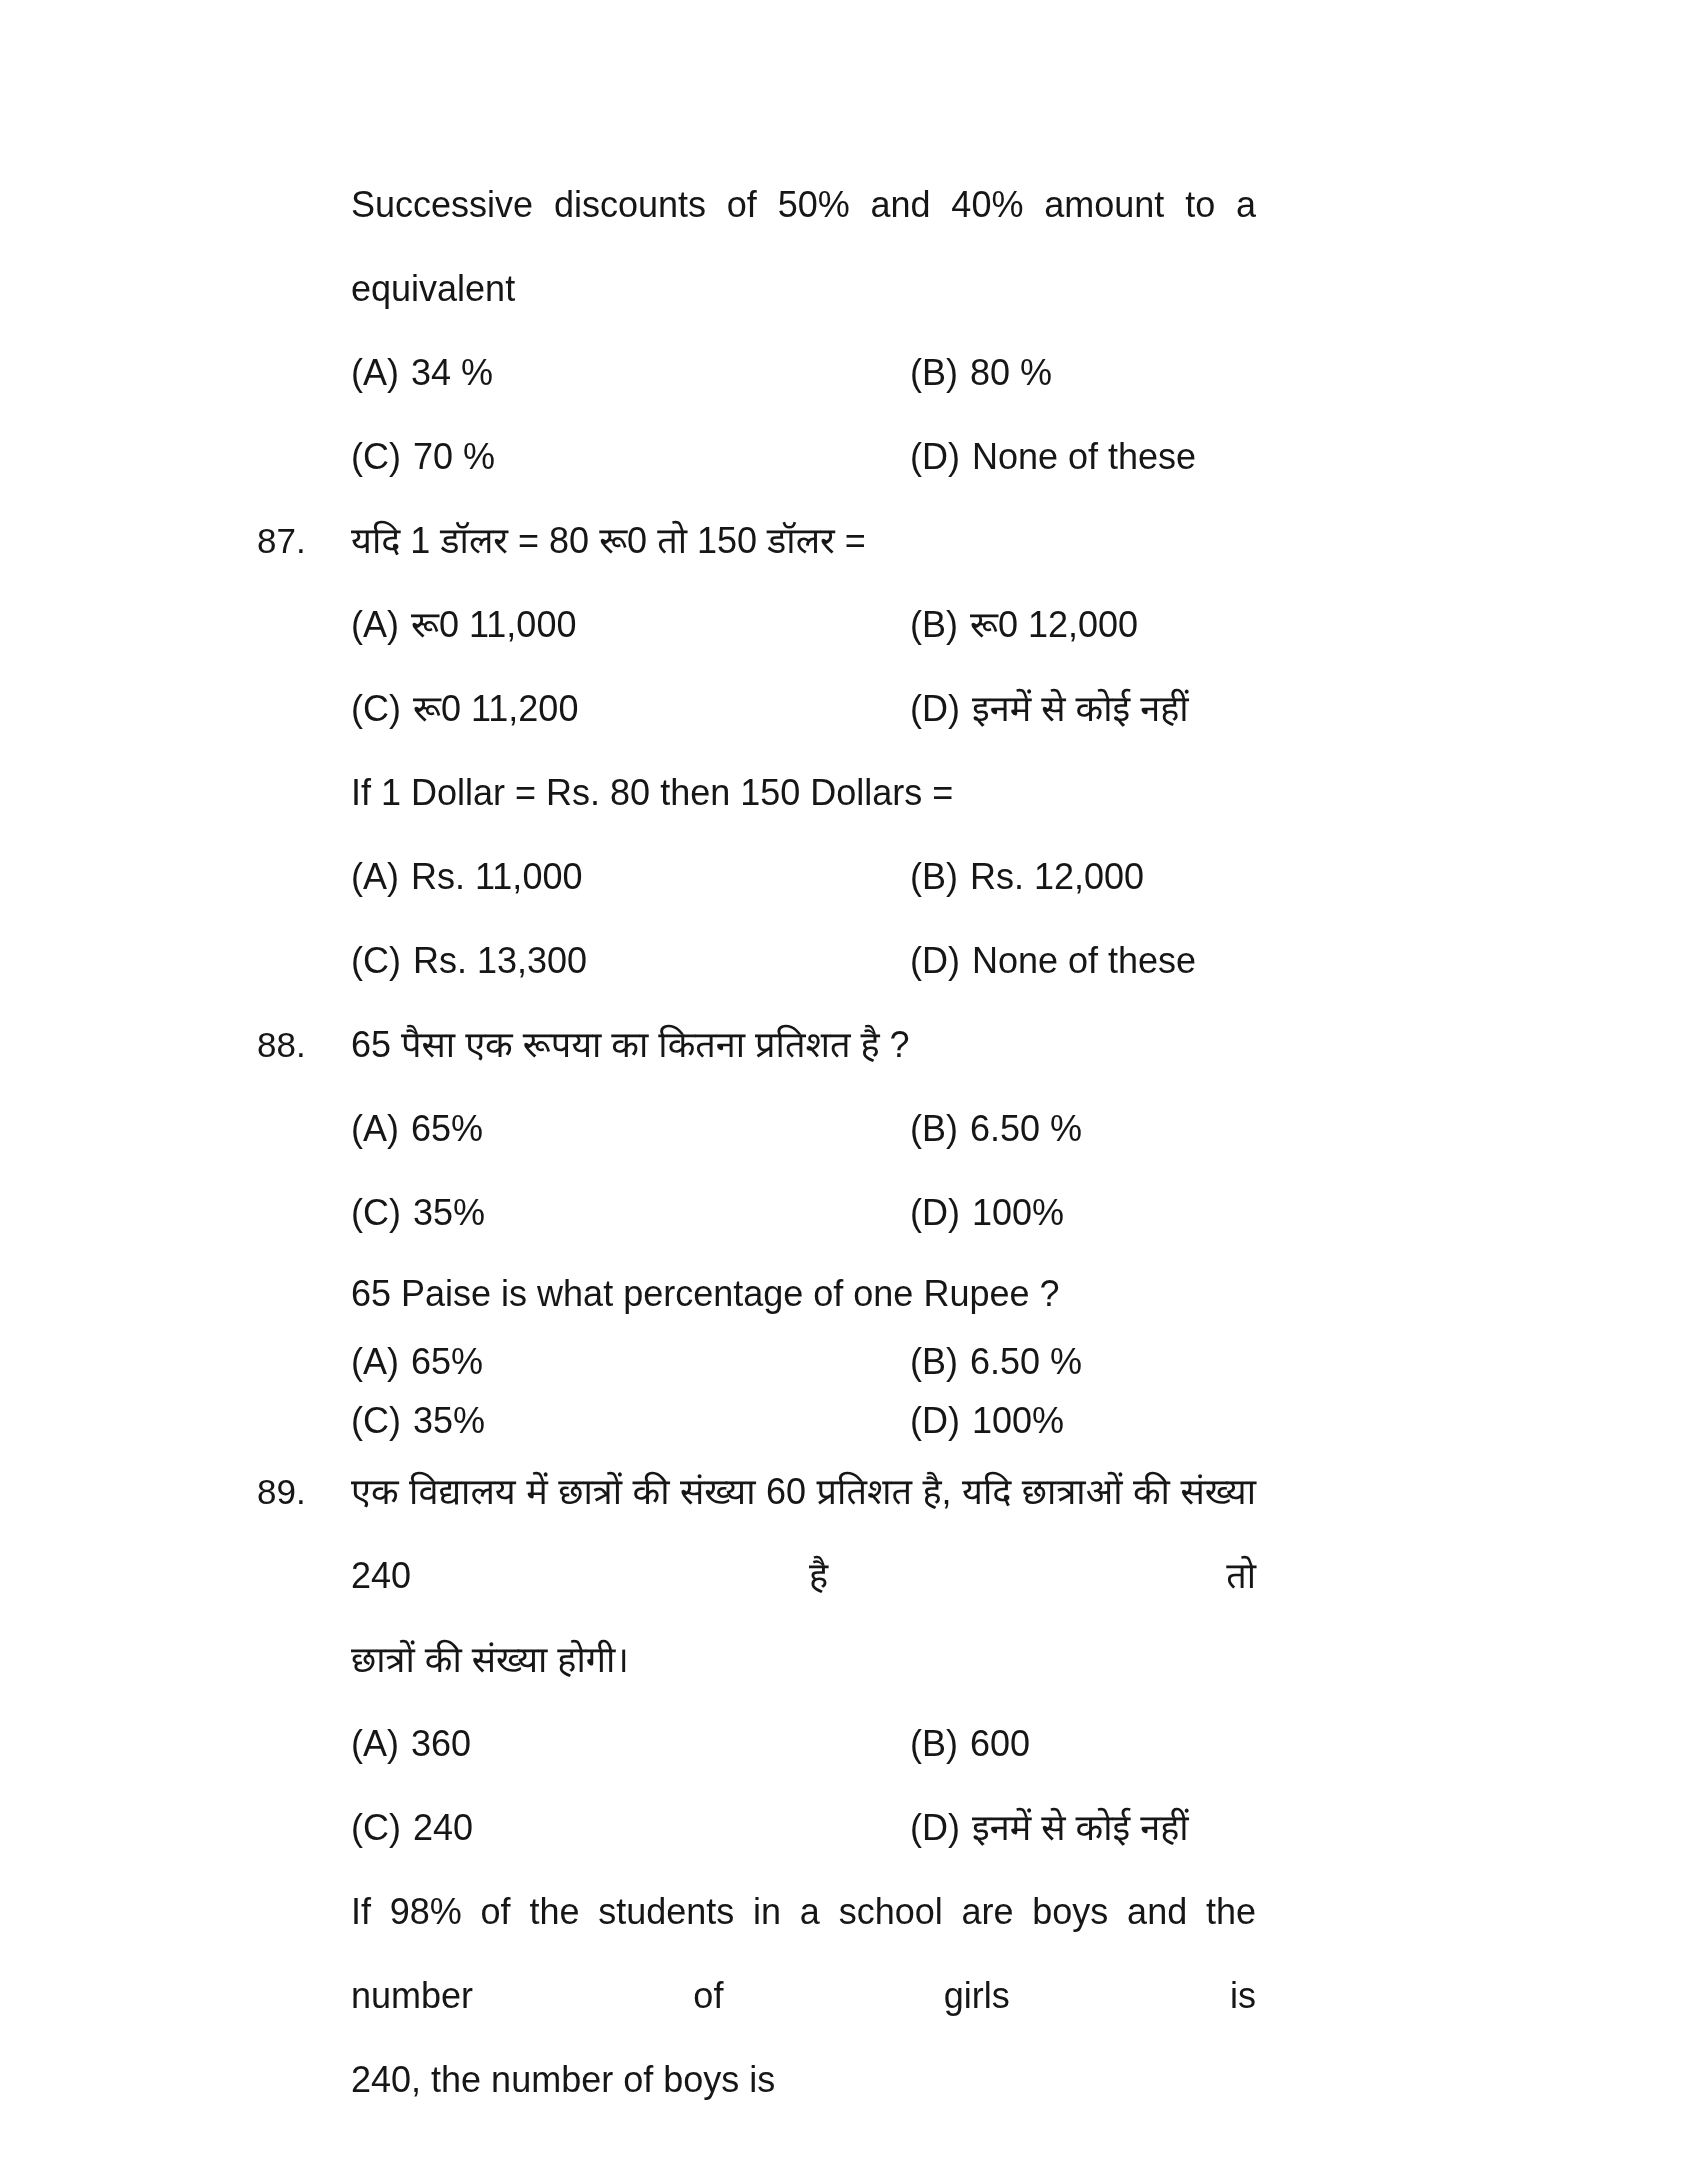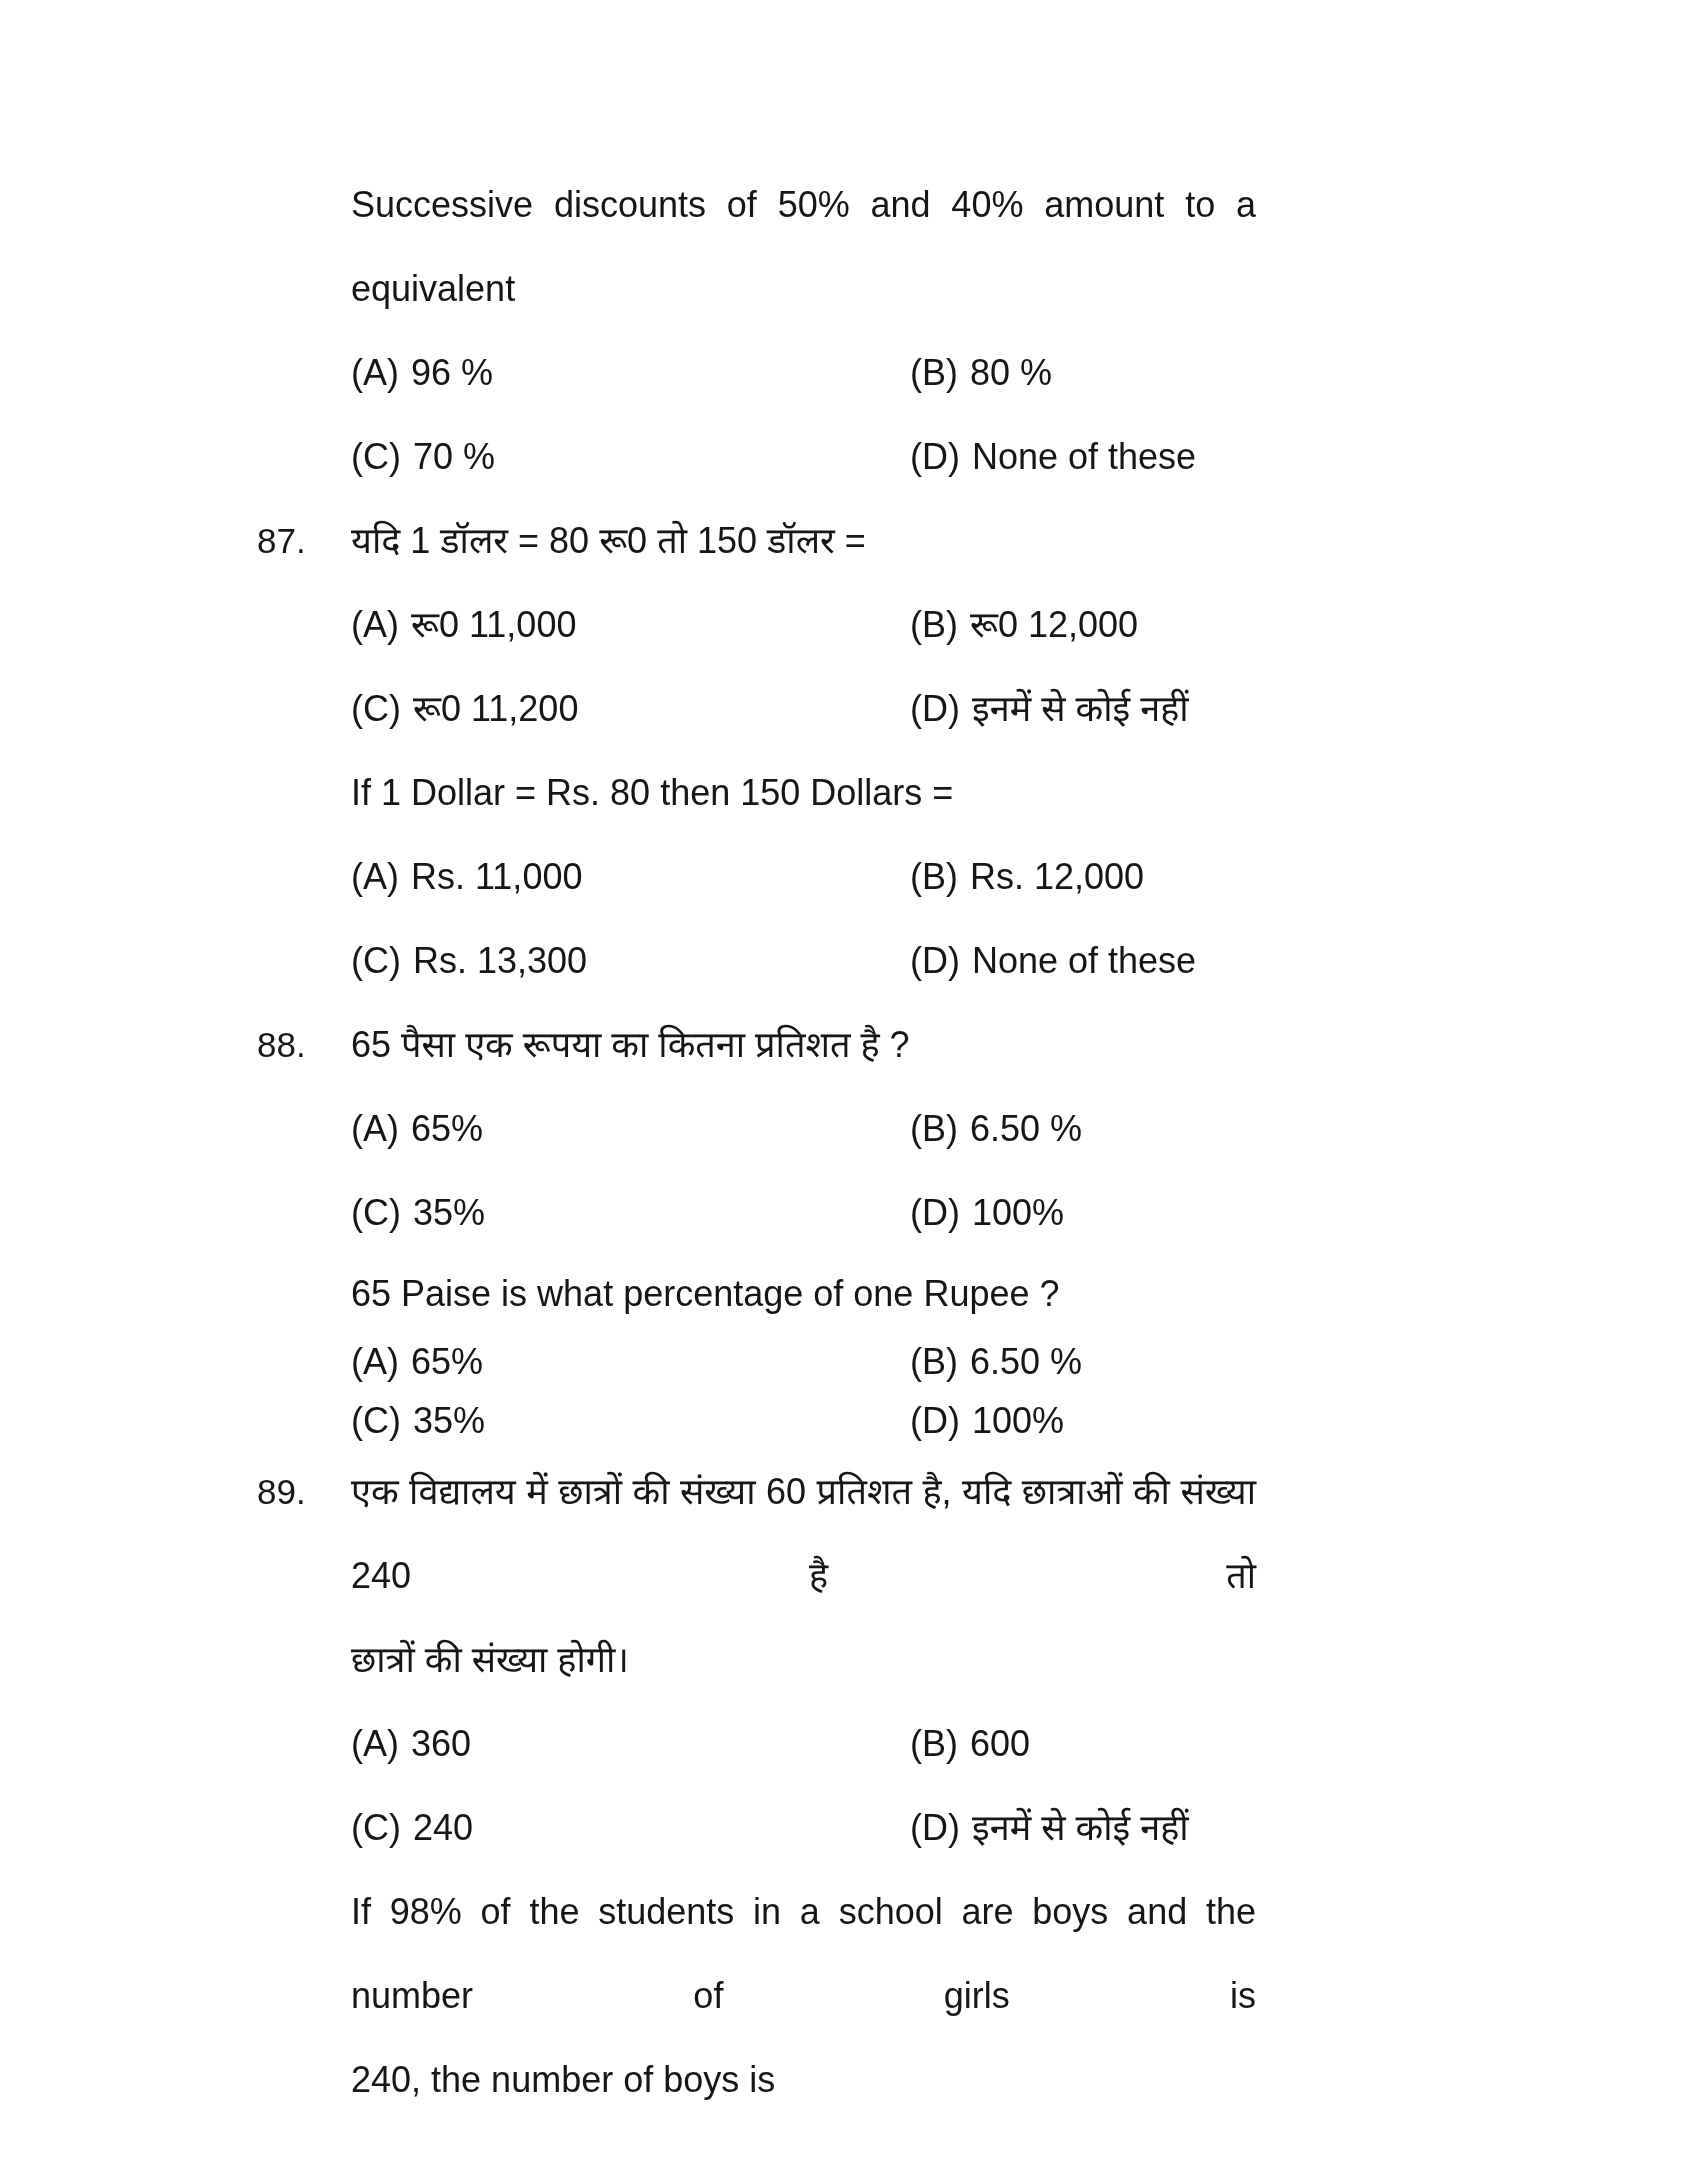--- a/index.html
+++ b/index.html
@@ -67,21 +67,21 @@
 </style>
 </head>
 <body>
 
 <div class="content">
 
   <div class="line justify">Successive discounts of 50% and 40% amount to a equivalent</div>
 
   <div class="opt-row">
     <div class="opt">
-      <span class="opt-label">(A)</span><span class="opt-value">96 %</span>
+      <span class="opt-label">(A)</span><span class="opt-value">34 %</span>
     </div>
     <div class="opt">
       <span class="opt-label">(B)</span><span class="opt-value">80 %</span>
     </div>
   </div>
   <div class="opt-row">
     <div class="opt">
       <span class="opt-label">(C)</span><span class="opt-value">70 %</span>
     </div>
     <div class="opt">

